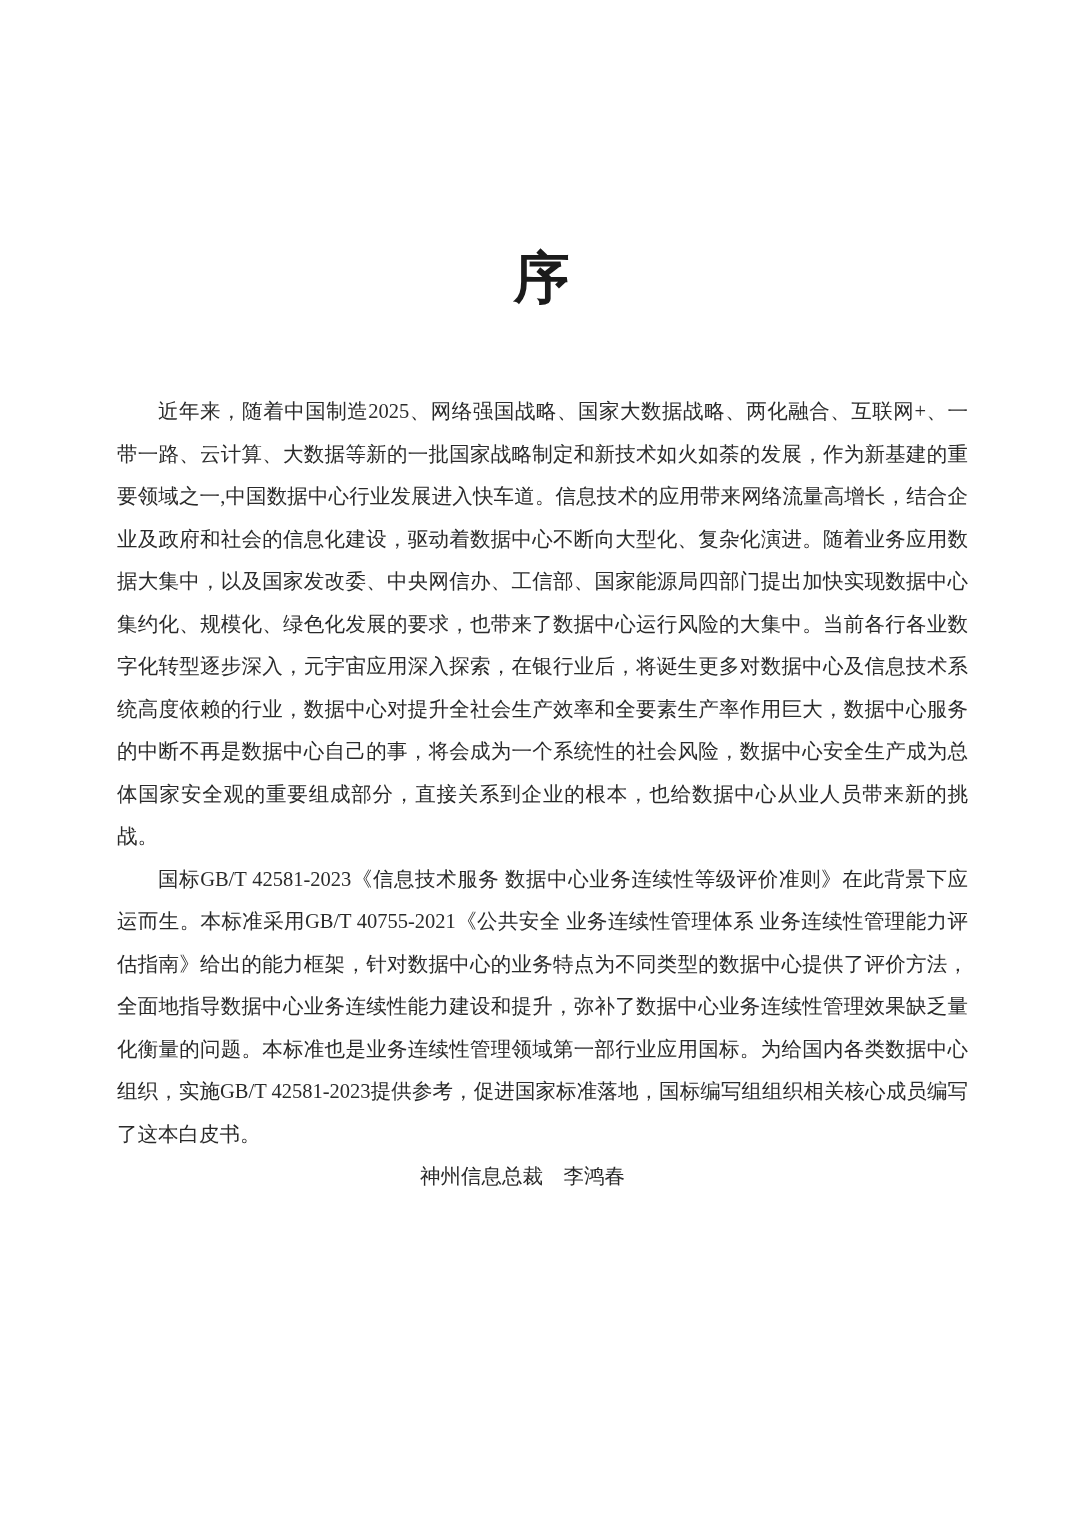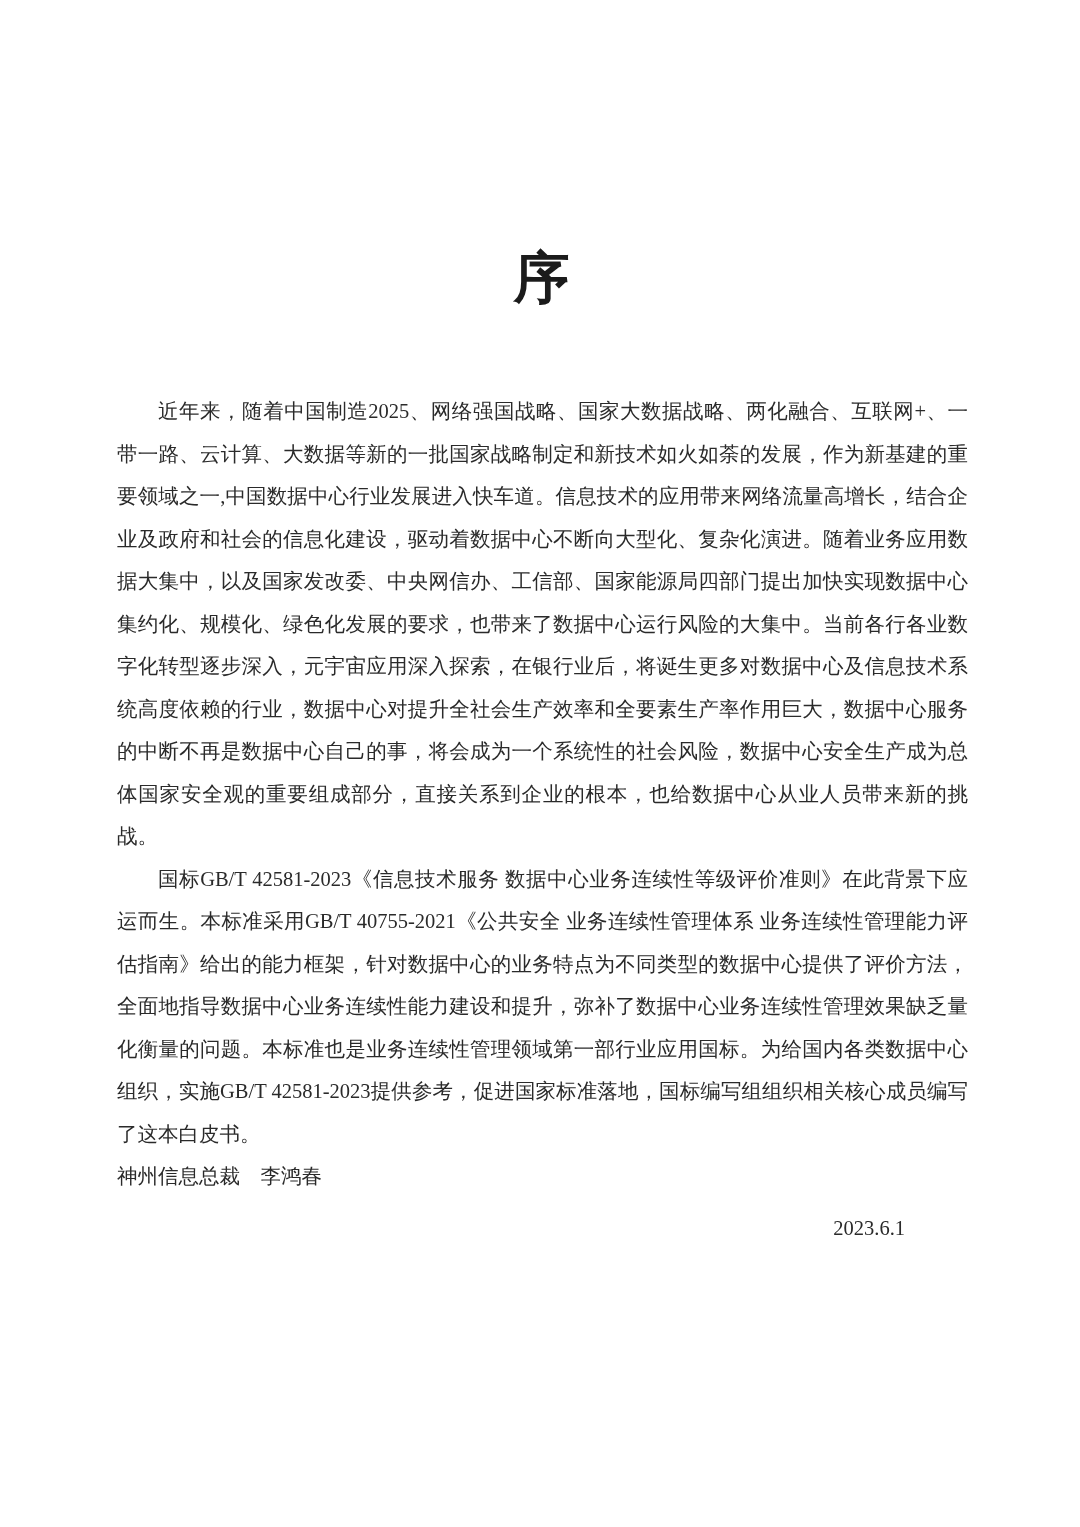--- a/index.html
+++ b/index.html
@@ -39,36 +39,35 @@
     color: #2a2a2a;
   }
   .para {
     margin: 0;
     text-indent: 2em;
     word-break: break-all;
   }
   .signature {
     margin: 0;
     text-indent: 0;
-    text-align: left;
+    text-align: center;
     padding-right: 40px;
   }
   .date {
     margin: 9px 0 0 0;
     text-indent: 0;
     text-align: right;
     padding-right: 63px;
   }
 </style>
 </head>
 <body>
 
 <div class="page">
   <h1 class="title">序</h1>
 
   <div class="body-text">
     <p class="para">近年来，随着中国制造2025、网络强国战略、国家大数据战略、两化融合、互联网+、一带一路、云计算、大数据等新的一批国家战略制定和新技术如火如荼的发展，作为新基建的重要领域之一,中国数据中心行业发展进入快车道。信息技术的应用带来网络流量高增长，结合企业及政府和社会的信息化建设，驱动着数据中心不断向大型化、复杂化演进。随着业务应用数据大集中，以及国家发改委、中央网信办、工信部、国家能源局四部门提出加快实现数据中心集约化、规模化、绿色化发展的要求，也带来了数据中心运行风险的大集中。当前各行各业数字化转型逐步深入，元宇宙应用深入探索，在银行业后，将诞生更多对数据中心及信息技术系统高度依赖的行业，数据中心对提升全社会生产效率和全要素生产率作用巨大，数据中心服务的中断不再是数据中心自己的事，将会成为一个系统性的社会风险，数据中心安全生产成为总体国家安全观的重要组成部分，直接关系到企业的根本，也给数据中心从业人员带来新的挑战。</p>
     <p class="para">国标GB/T 42581-2023《信息技术服务 数据中心业务连续性等级评价准则》在此背景下应运而生。本标准采用GB/T 40755-2021《公共安全 业务连续性管理体系 业务连续性管理能力评估指南》给出的能力框架，针对数据中心的业务特点为不同类型的数据中心提供了评价方法，全面地指导数据中心业务连续性能力建设和提升，弥补了数据中心业务连续性管理效果缺乏量化衡量的问题。本标准也是业务连续性管理领域第一部行业应用国标。为给国内各类数据中心组织，实施GB/T 42581-2023提供参考，促进国家标准落地，国标编写组组织相关核心成员编写了这本白皮书。</p>
 
     <p class="para signature">神州信息总裁　李鸿春</p>
-    <p class="para date">2023.6.1</p>
   </div>
 </div>
 
 </body></html>

